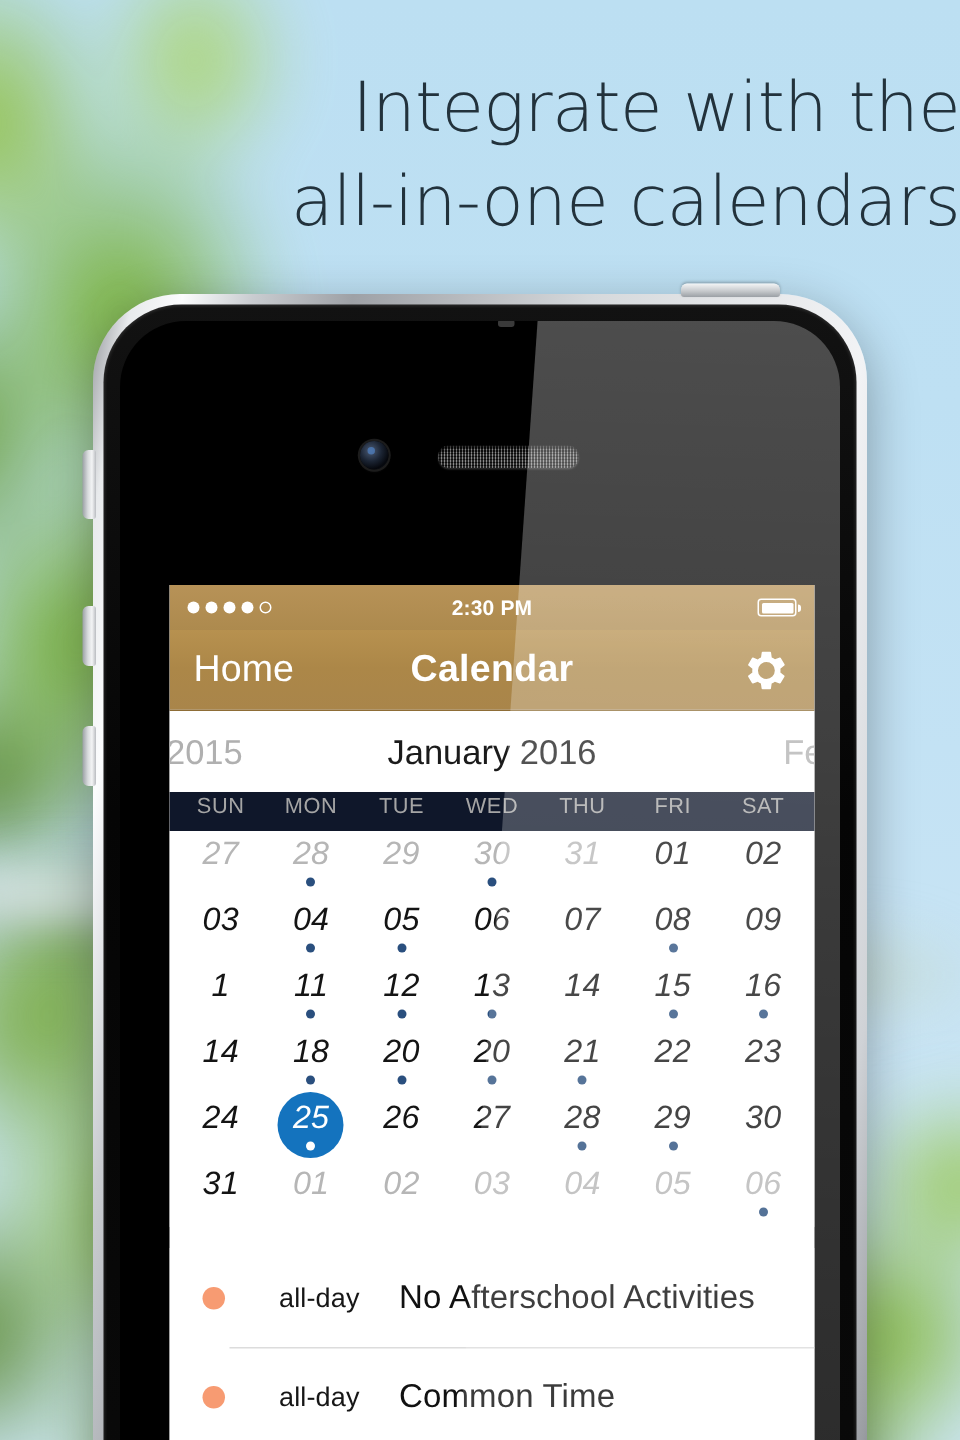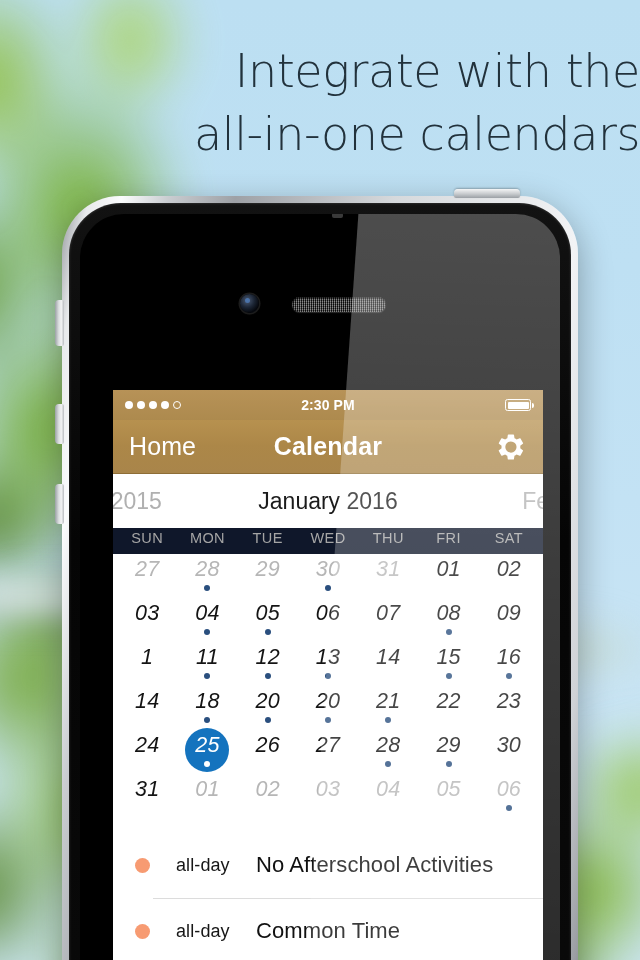--- a/index.html
+++ b/index.html
@@ -423,21 +423,21 @@
     height: 1px;
     background: #dcdcdc;
   }
   .event-dot {
     width: 15px; height: 15px;
     border-radius: 50%;
     background: #f79b72;
     flex: 0 0 auto;
   }
   .event-allday {
-    margin-left: 26px;
+    margin-left: 36px;
     font-size: 18px;
     color: #161616;
     letter-spacing: .1px;
     flex: 0 0 auto;
     width: 74px;
   }
   .event-title {
     margin-left: 6px;
     font-size: 22px;
     color: #111;

